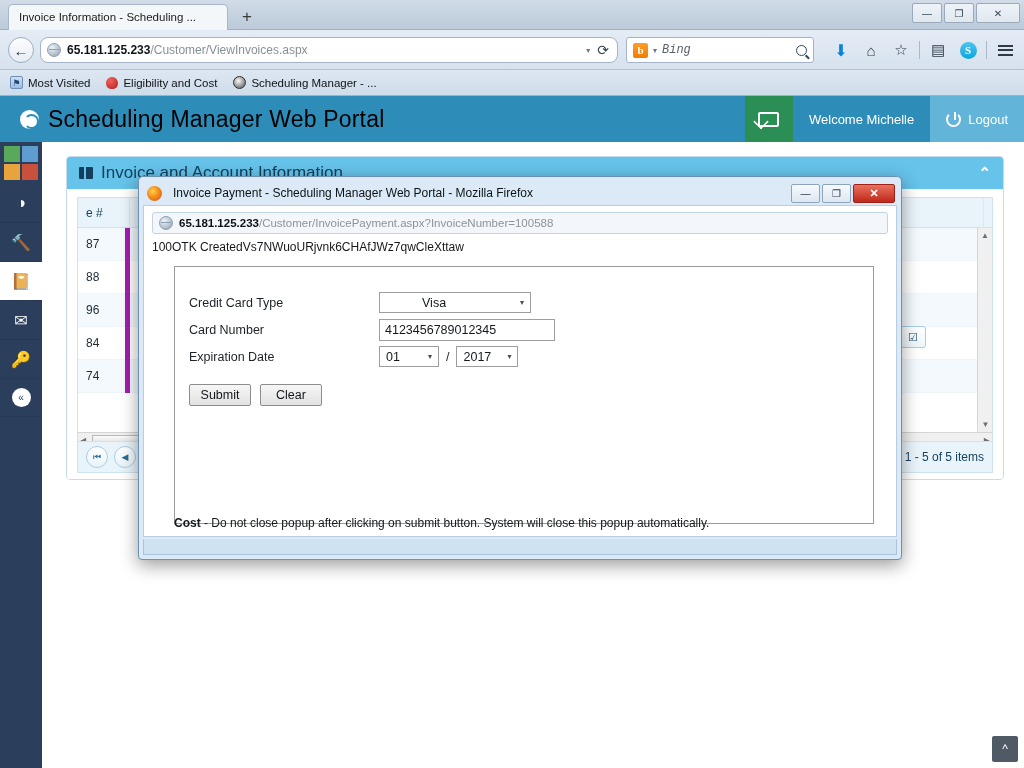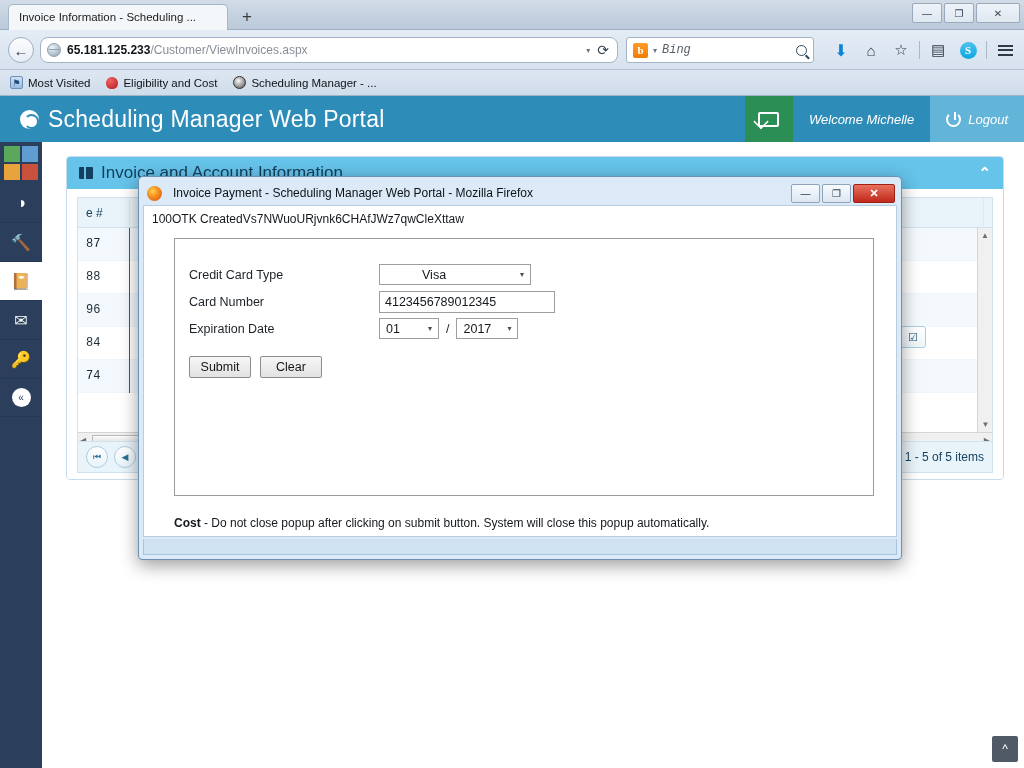--- a/index.html
+++ b/index.html
@@ -139,22 +139,22 @@
   }
   .brand { display: flex; align-items: center; gap: 9px; padding-left: 20px; }
   .brand-ico {
     width: 19px; height: 19px; border-radius: 50%;
     background: #ffffff; color: #2d8cb8; position: relative;
   }
   .brand-ico::after {
     content: ""; position: absolute; left: 4px; top: 4px; width: 11px; height: 11px;
     border-radius: 50%; border: 2px solid #2d8cb8; border-left-color: transparent;
   }
-  .brand-text { color: #ffffff; font-size: 23px; font-weight: 400; letter-spacing: .2px; }
-  .hdr-right { margin-left: auto; display: flex; align-items: stretch; height: 46px; font-style: italic; }
+  .brand-text { color: #000000; font-size: 23px; font-weight: 400; letter-spacing: .2px; }
+  .hdr-right { margin-left: auto; display: flex; align-items: stretch; height: 46px; }
   .hdr-mail {
     width: 48px; background: #2a8e55; display: flex; align-items: center; justify-content: center;
   }
   .env {
     width: 21px; height: 15px; border: 2px solid #ffffff; border-radius: 2px; position: relative;
   }
   .env::after {
     content: ""; position: absolute; left: 0px; top: 0px; width: 13px; height: 13px;
     border-right: 2px solid #ffffff; border-bottom: 2px solid #ffffff;
     transform: rotate(45deg) scale(.72); transform-origin: top left; left: 1px;
@@ -236,21 +236,21 @@
     display: flex; height: 30px; background: #e9f4fa; border-bottom: 1px solid #cfe2ef;
     font-size: 12px; color: #16425f; align-items: center;
   }
   .gh { padding: 0 8px; border-right: 1px solid #dbe9f3; height: 30px; line-height: 30px; }
   .gh.c1 { width: 52px; }
   .gh.c2 { width: 210px; }
   .gh.c3 { width: 644px; }
   .grow { display: flex; height: 33px; font-size: 12px; color: #1f2b36; align-items: center;
           border-bottom: 1px solid #eef5fa; }
   .grow:nth-child(even) { background: #f3f9fd; }
-  .gc { padding: 0 8px; height: 33px; line-height: 33px; border-right: 1px solid #a21caf; font-family: Liberation Mono, monospace; }
+  .gc { padding: 0 8px; height: 33px; line-height: 33px; border-right: 5px solid #a21caf; }
   .gc.c1 { width: 52px; }
   .gc.c2 { width: 210px; }
   .gc.c3 { width: 644px; }
   .vscroll {
     position: absolute; right: 0; top: 30px; width: 15px; bottom: 16px;
     background: #f0f0f0; border-left: 1px solid #d5d5d5;
   }
   .vscroll .arr { height: 15px; text-align: center; font-size: 8px; color: #707070; line-height: 15px; }
   .vscroll .arr.btm { position: absolute; bottom: 0; width: 15px; }
   .hscroll {
@@ -551,20 +551,24 @@
       <span class="fx-logo"></span>
       <span class="pu-title-text">Invoice Payment - Scheduling Manager Web Portal - Mozilla Firefox</span>
       <span class="pu-wbtns">
         <span class="pu-wbtn">—</span>
         <span class="pu-wbtn">❐</span>
         <span class="pu-wbtn close">✕</span>
       </span>
     </div>
 
     <div class="pu-body">
+      <div class="pu-urlbar">
+        <span class="globe-ico"></span>
+        <span class="pu-url-text"><b>65.181.125.233</b><span>/Customer/InvoicePayment.aspx?InvoiceNumber=100588</span></span>
+      </div>
 
       <div class="pu-token">100OTK CreatedVs7NWuoURjvnk6CHAfJWz7qwCleXttaw</div>
 
       <div class="form-box">
         <div class="frow">
           <div class="flabel">Credit Card Type</div>
           <div class="sel cc">
             <span>Visa</span>
             <span class="cv">▾</span>
           </div>

